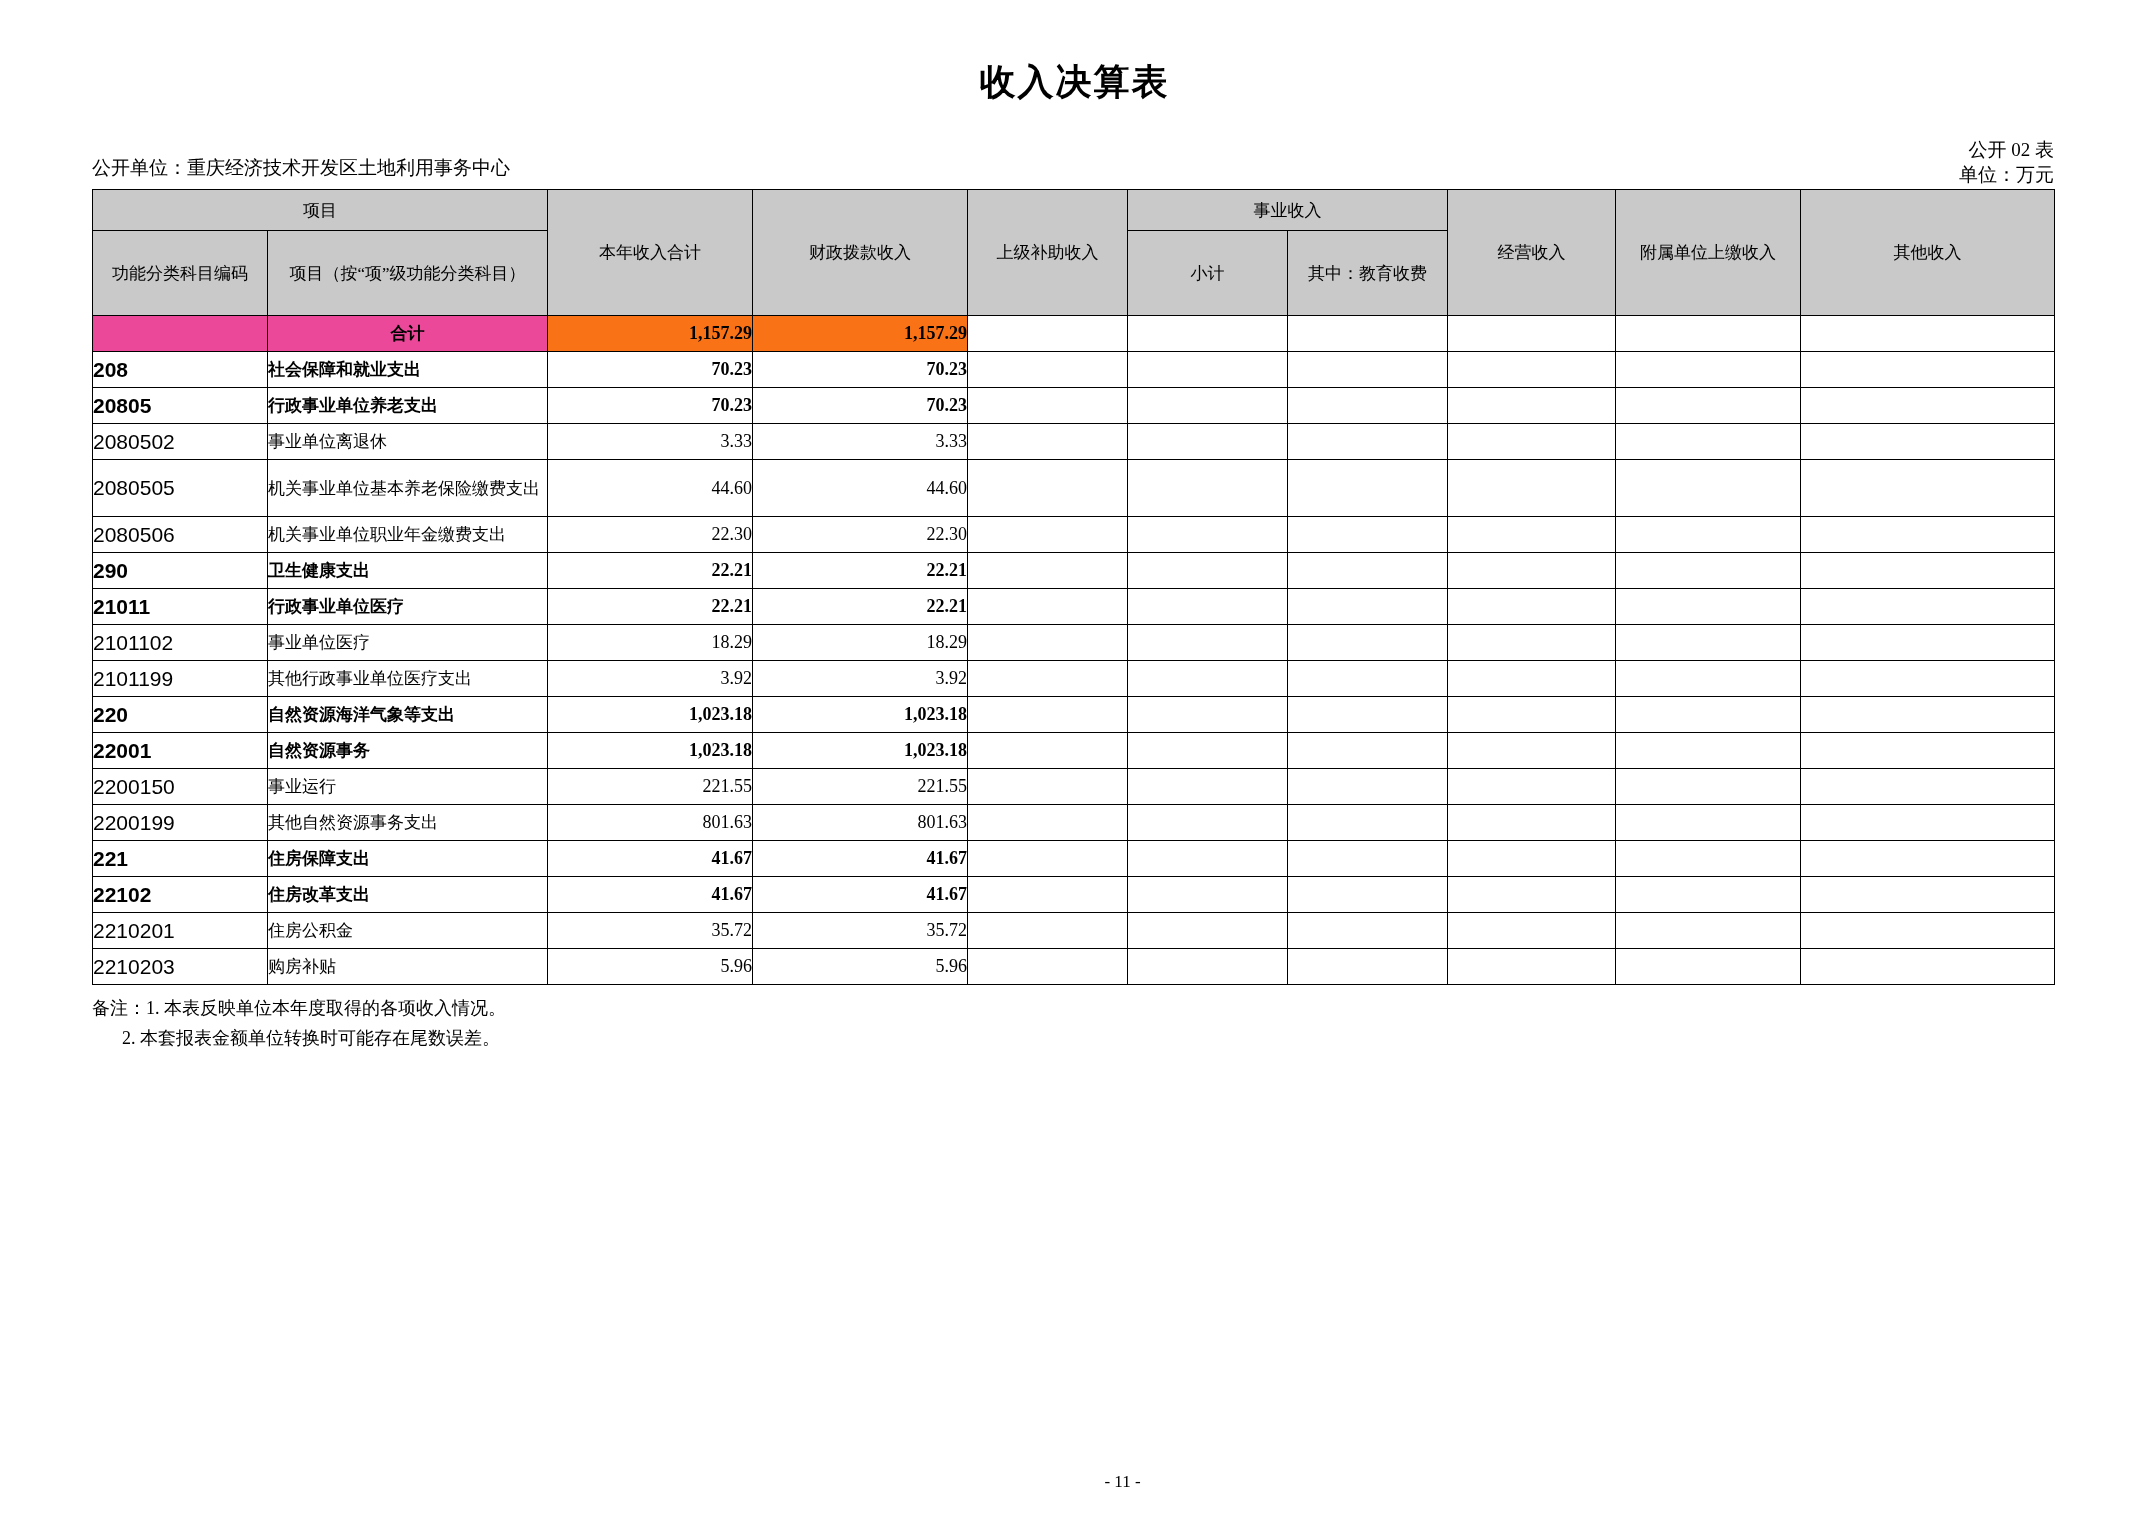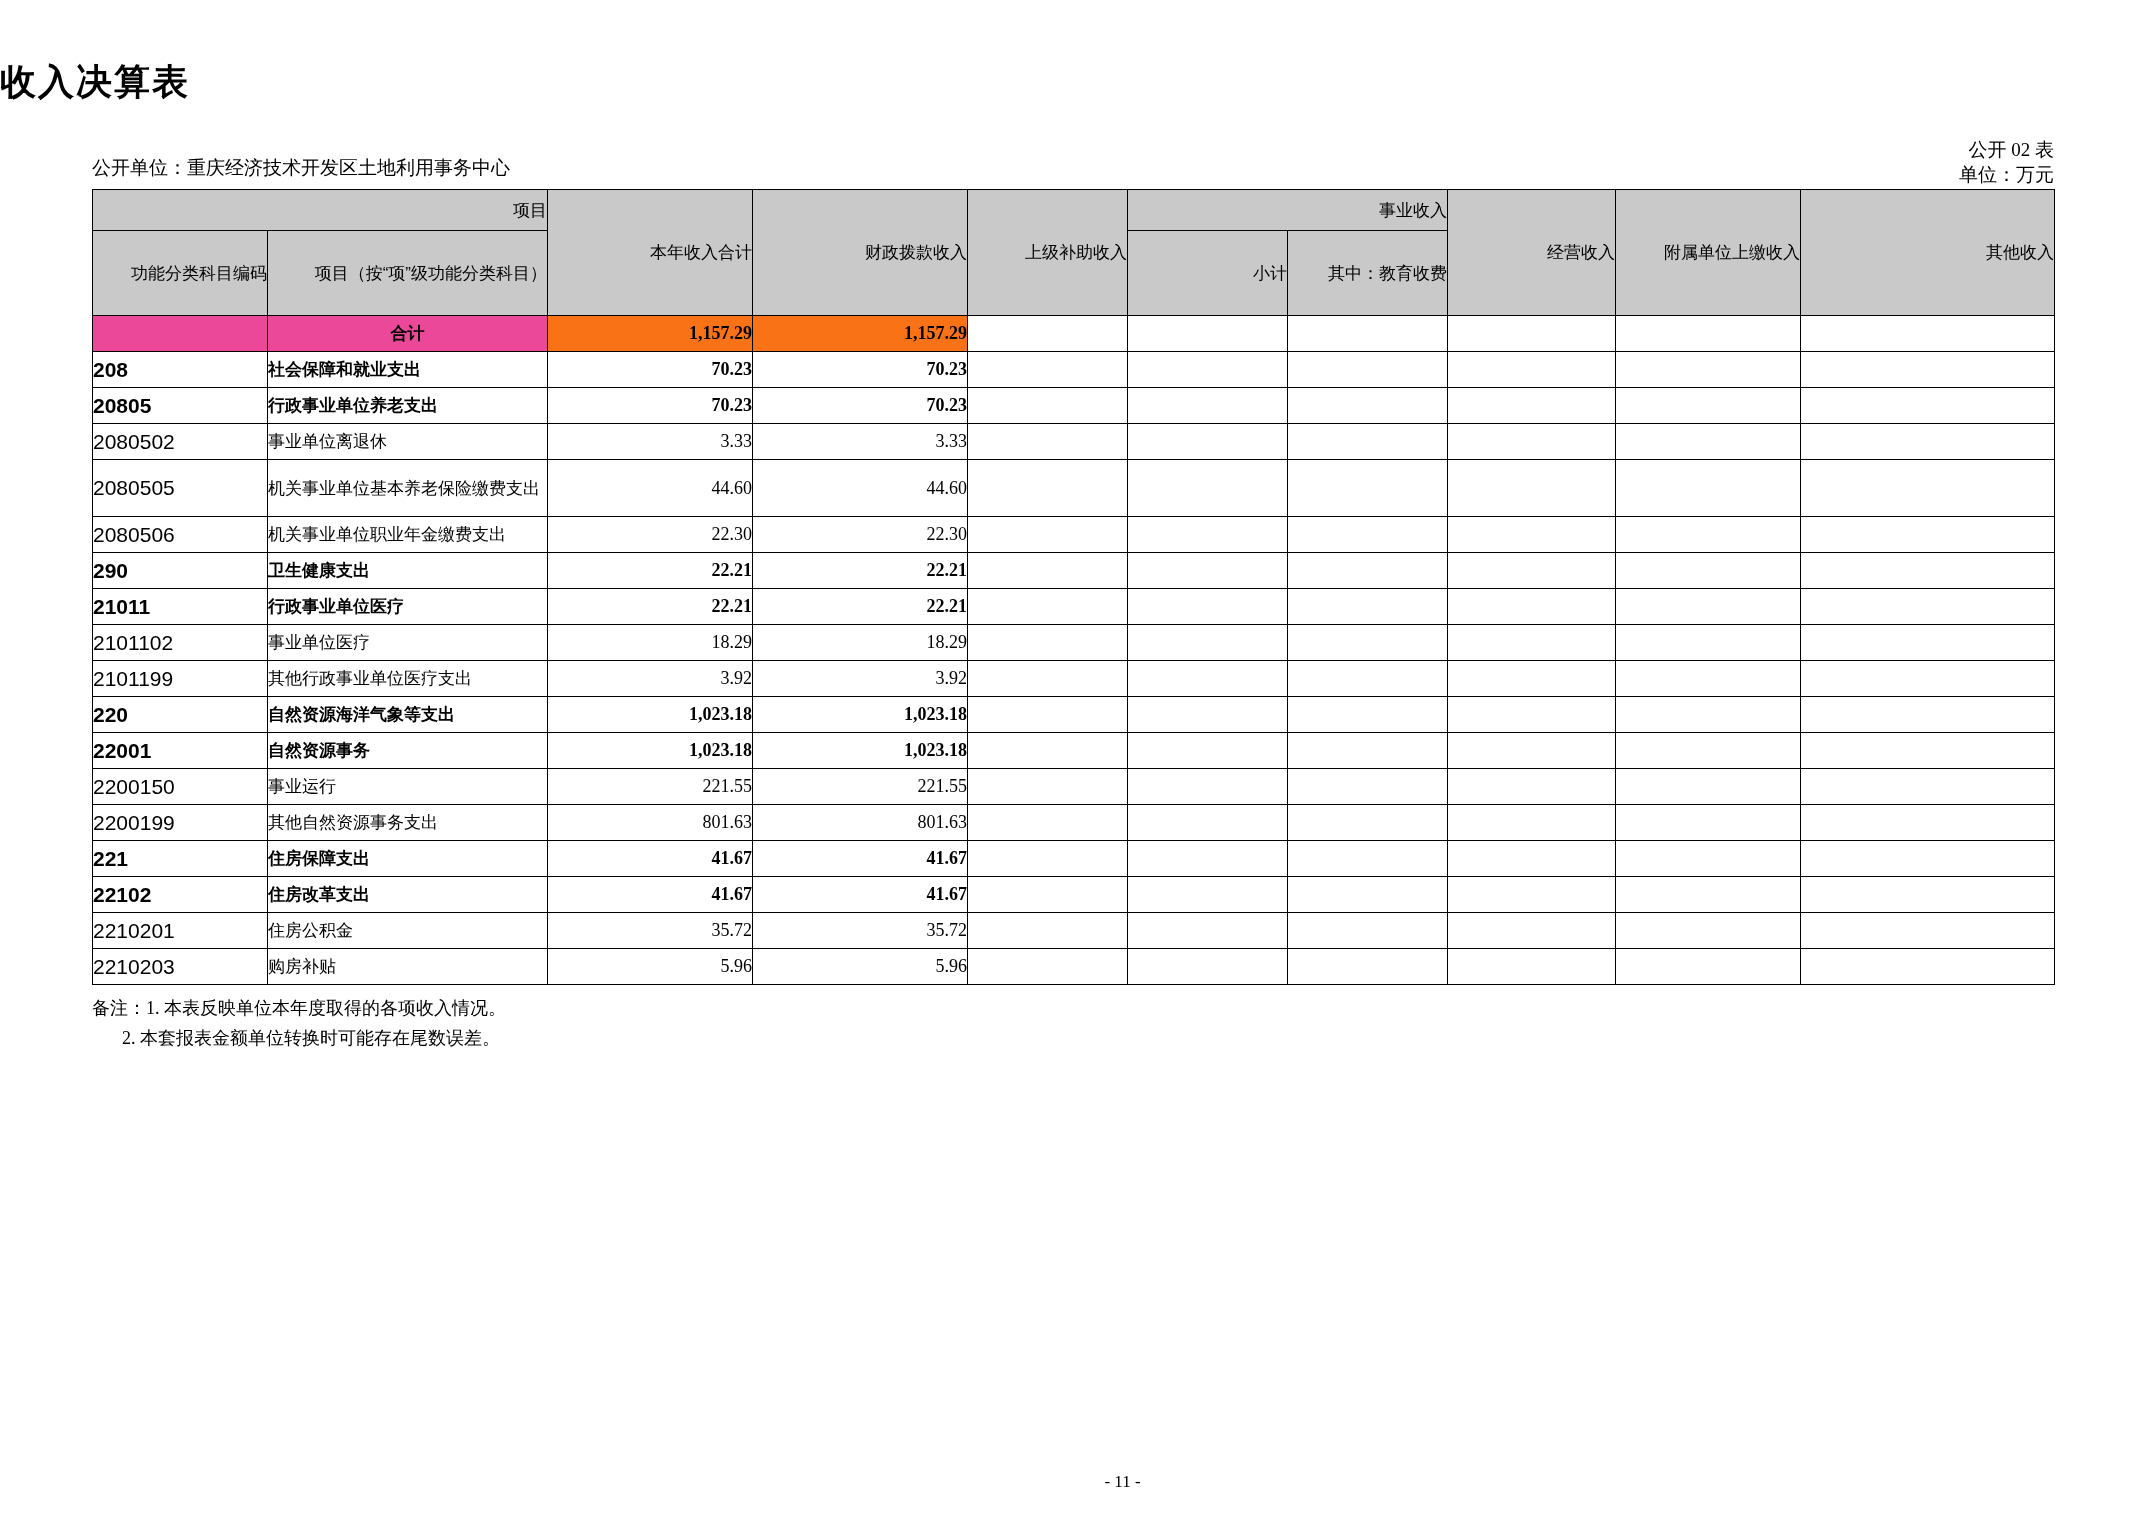--- a/index.html
+++ b/index.html
@@ -14,20 +14,21 @@
     color: #000000;
     position: relative;
   }
   .page {
     position: relative;
     width: 2149px;
     height: 1520px;
     box-sizing: border-box;
   }
   .doc-title {
+    text-align: center;
     font-family: Liberation Mono, monospace;
     font-weight: bold;
     font-size: 36px;
     letter-spacing: 2px;
     margin: 0;
     padding-top: 58px;
   }
   .meta-row {
     position: relative;
     margin-top: 30px;
@@ -60,23 +61,23 @@
     font-size: 17px;
   }
   table.fin th, table.fin td {
     border: 1px solid #000000;
     padding: 0;
     vertical-align: middle;
   }
   table.fin th {
     background: #c9c9c9;
     font-weight: normal;
-    font-family: Liberation Sans, sans-serif;
+    font-family: Liberation Serif, serif;
     font-size: 17px;
-    text-align: right;
+    text-align: center;
     height: 40px;
   }
   th.hdr-tall { height: 56px; }
   .proj-head-cell {
     background: #c9c9c9;
     text-align: center;
   }
   td.code {
     padding-left: 8px;
     font-family: Liberation Sans, sans-serif;

